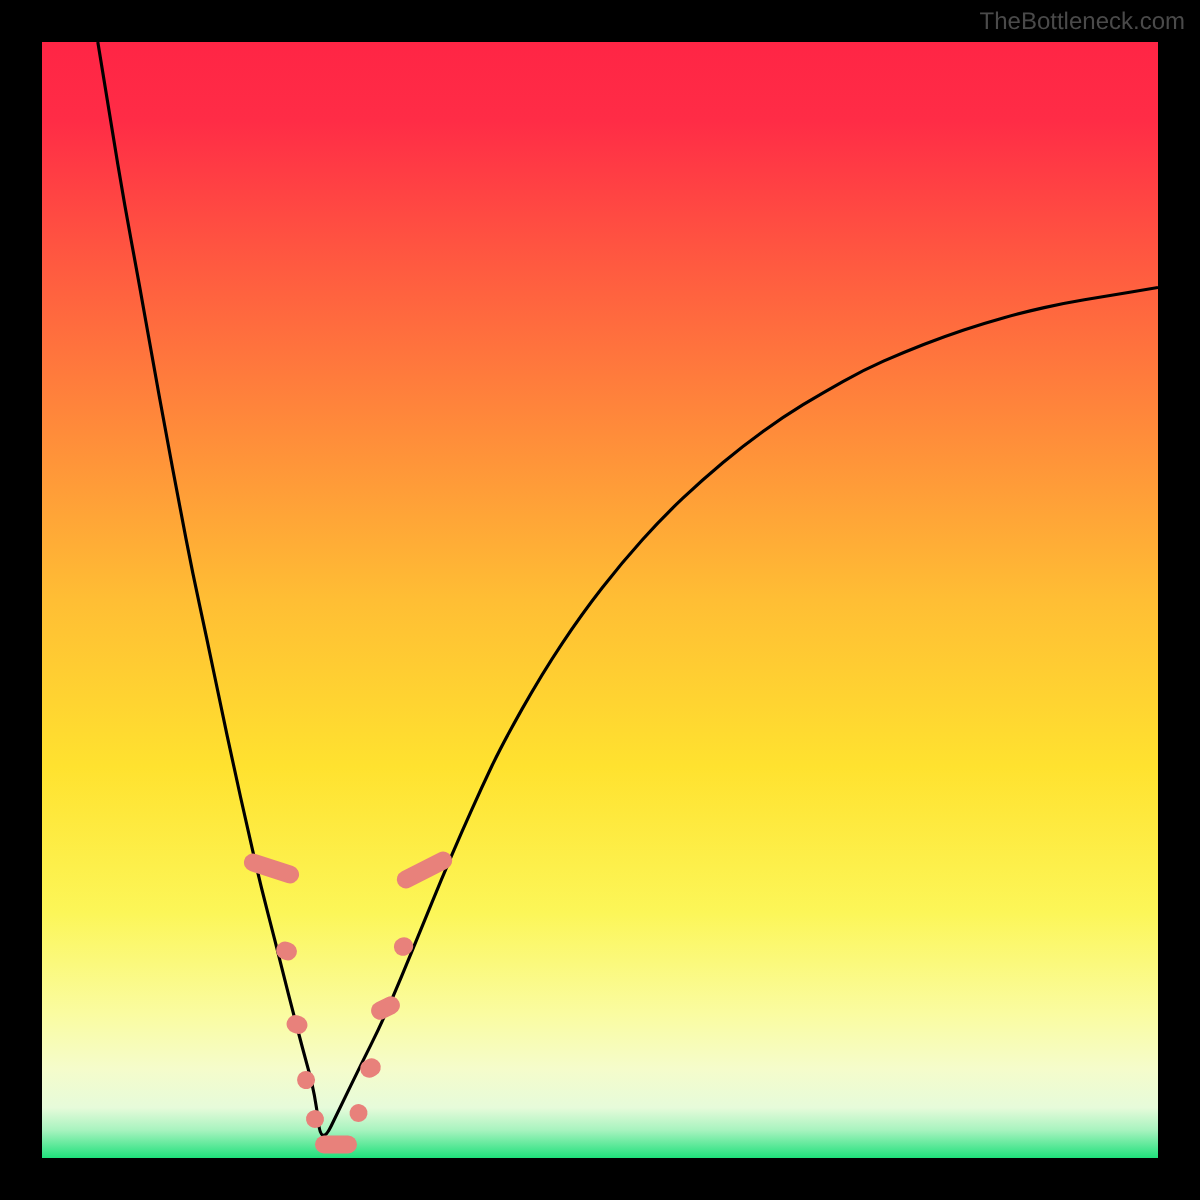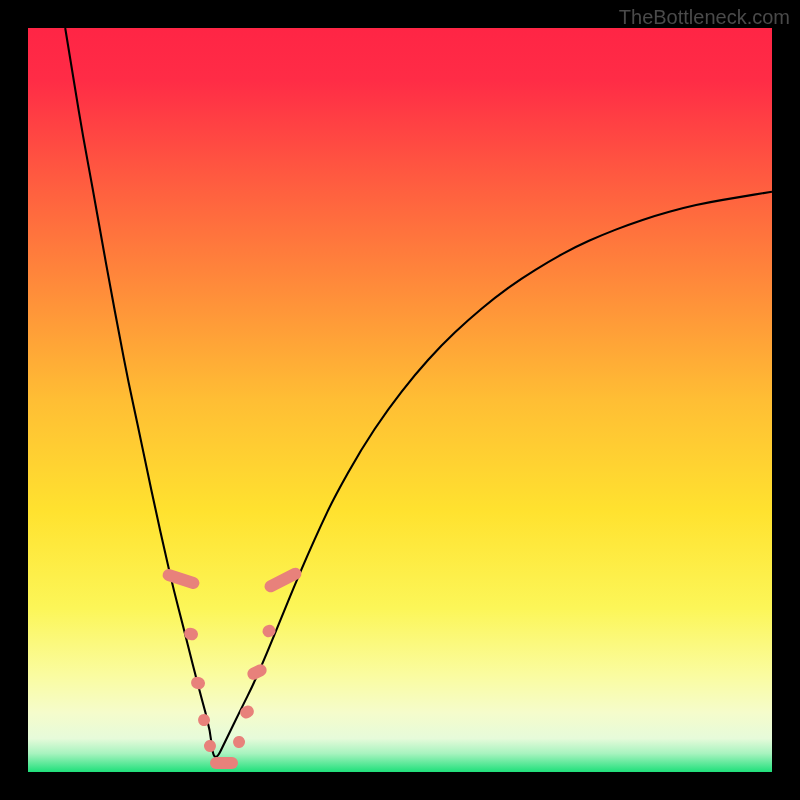--- a/index.html
+++ b/index.html
@@ -12,21 +12,21 @@
       height: 800px;
       background: #000;
       position: relative;
       overflow: hidden;
     }
     .watermark {
       position: absolute;
       top: 6px;
       right: 10px;
       font-family: Arial, sans-serif;
-      font-size: 20px;
+      font-size: 16px;
       font-weight: 500;
       color: #4a4a4a;
       z-index: 10;
     }
     .plot-area {
       position: absolute;
       top: 28px;
       left: 28px;
       width: 744px;
       height: 744px;

